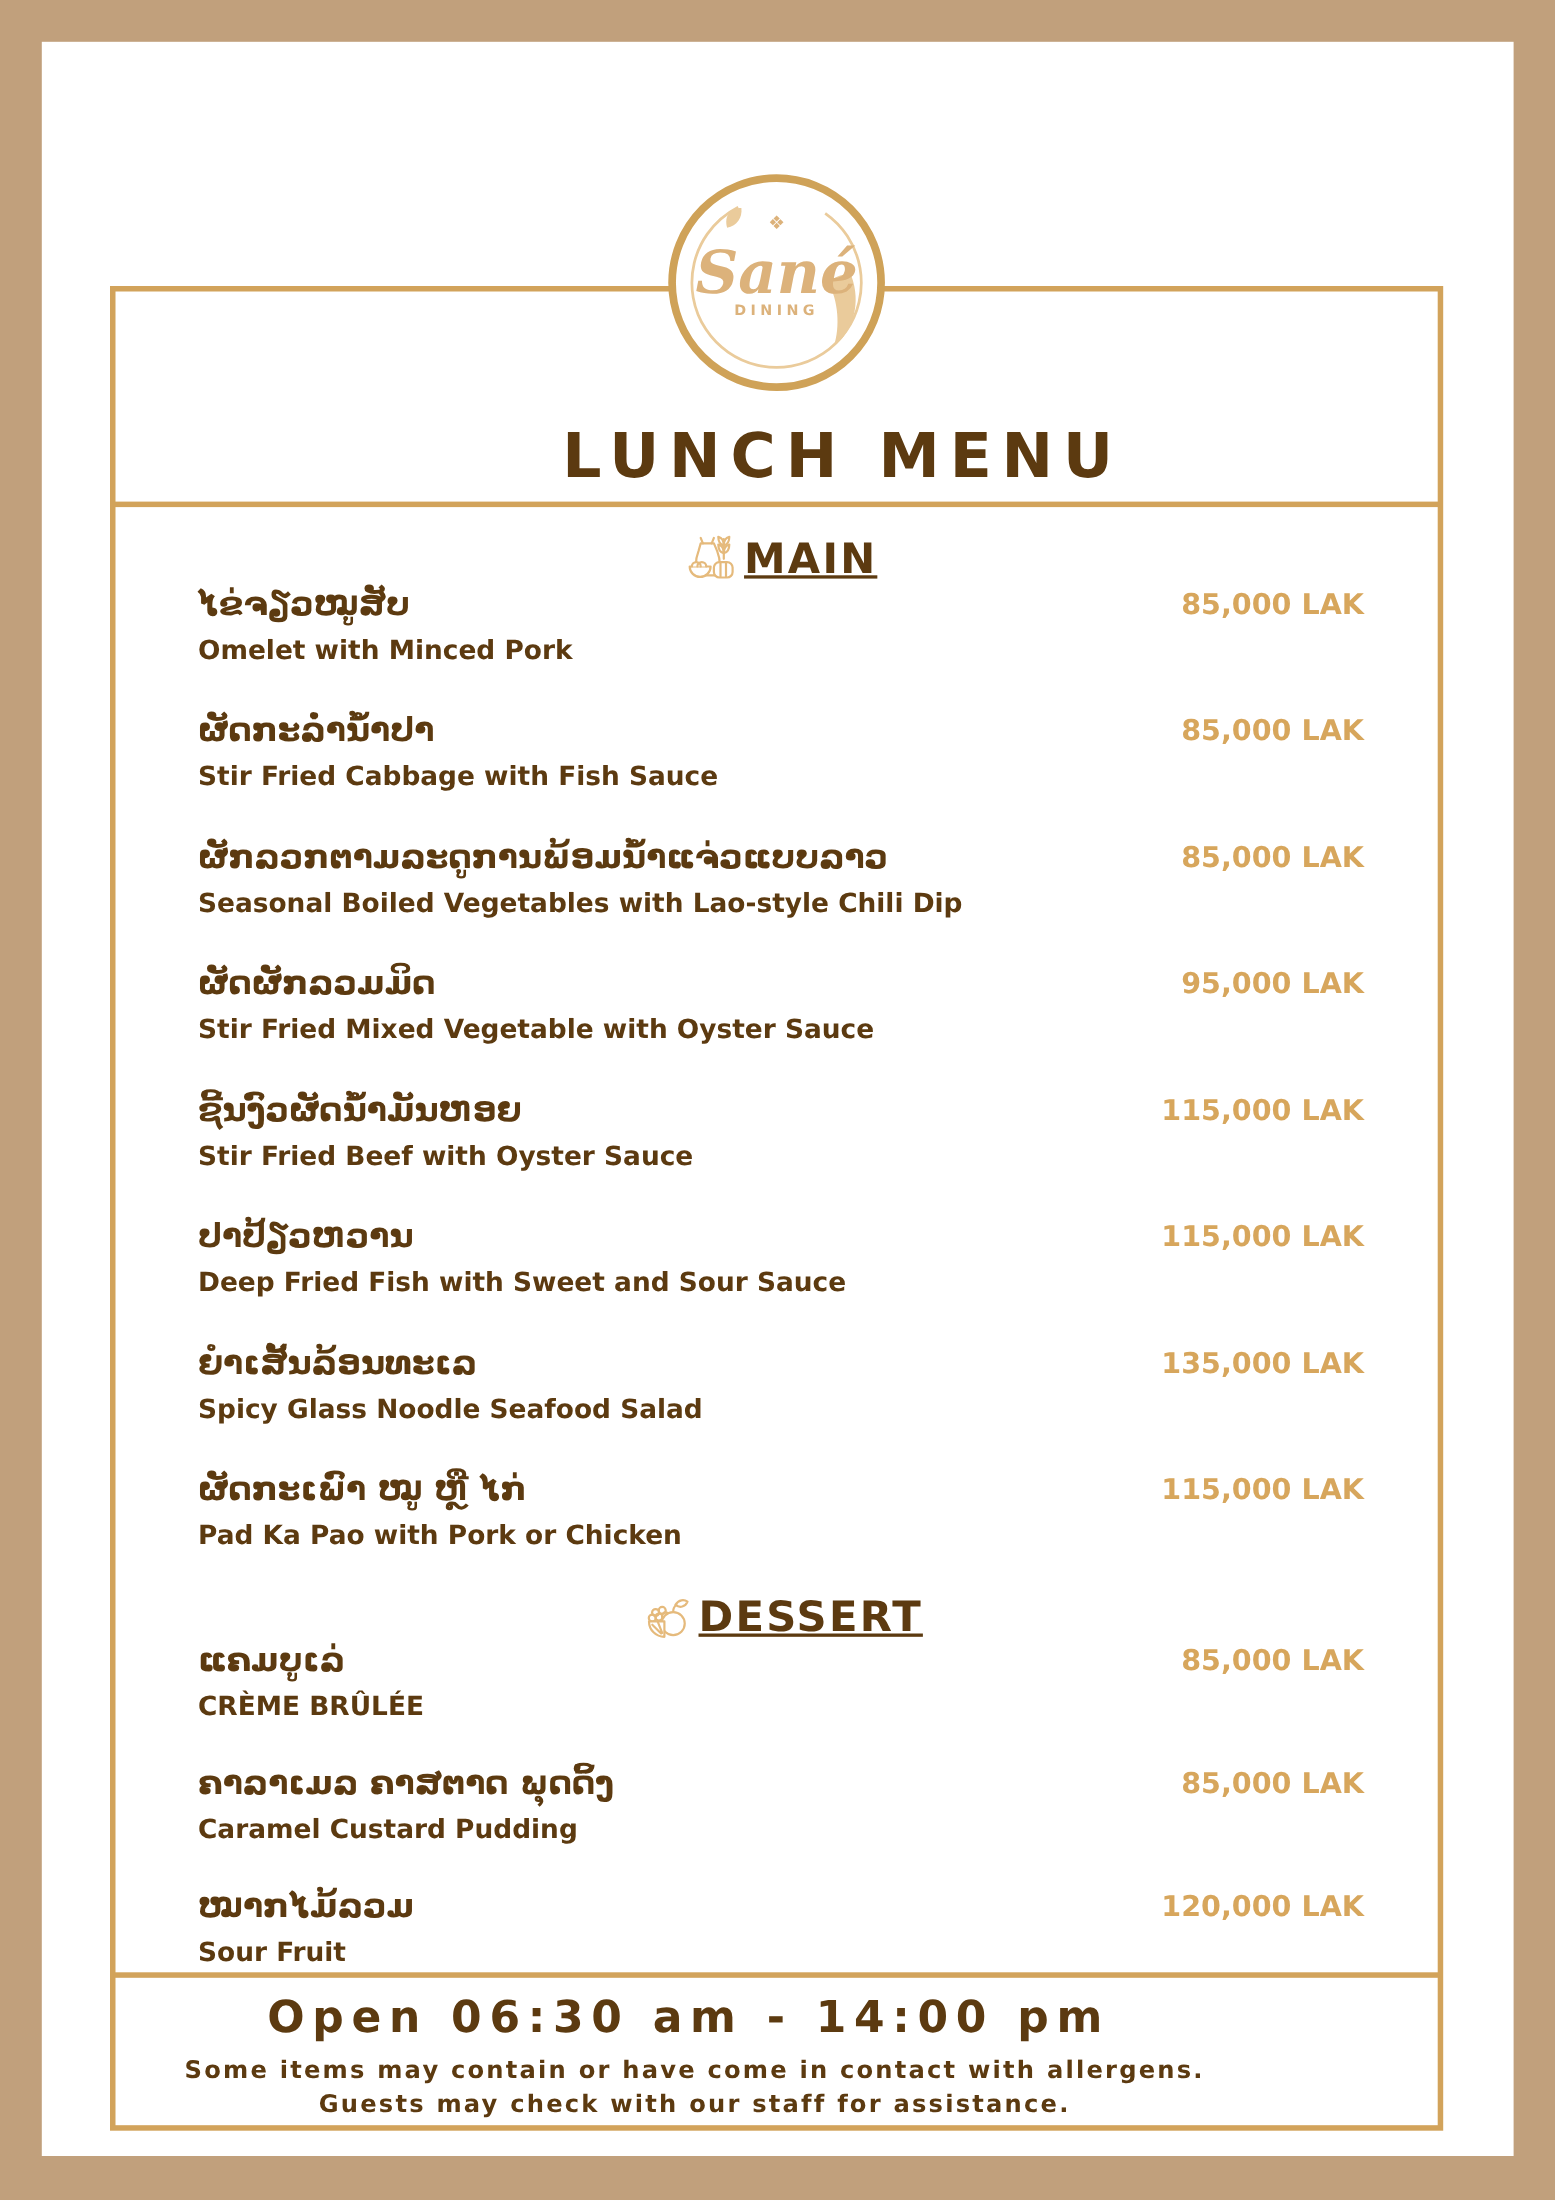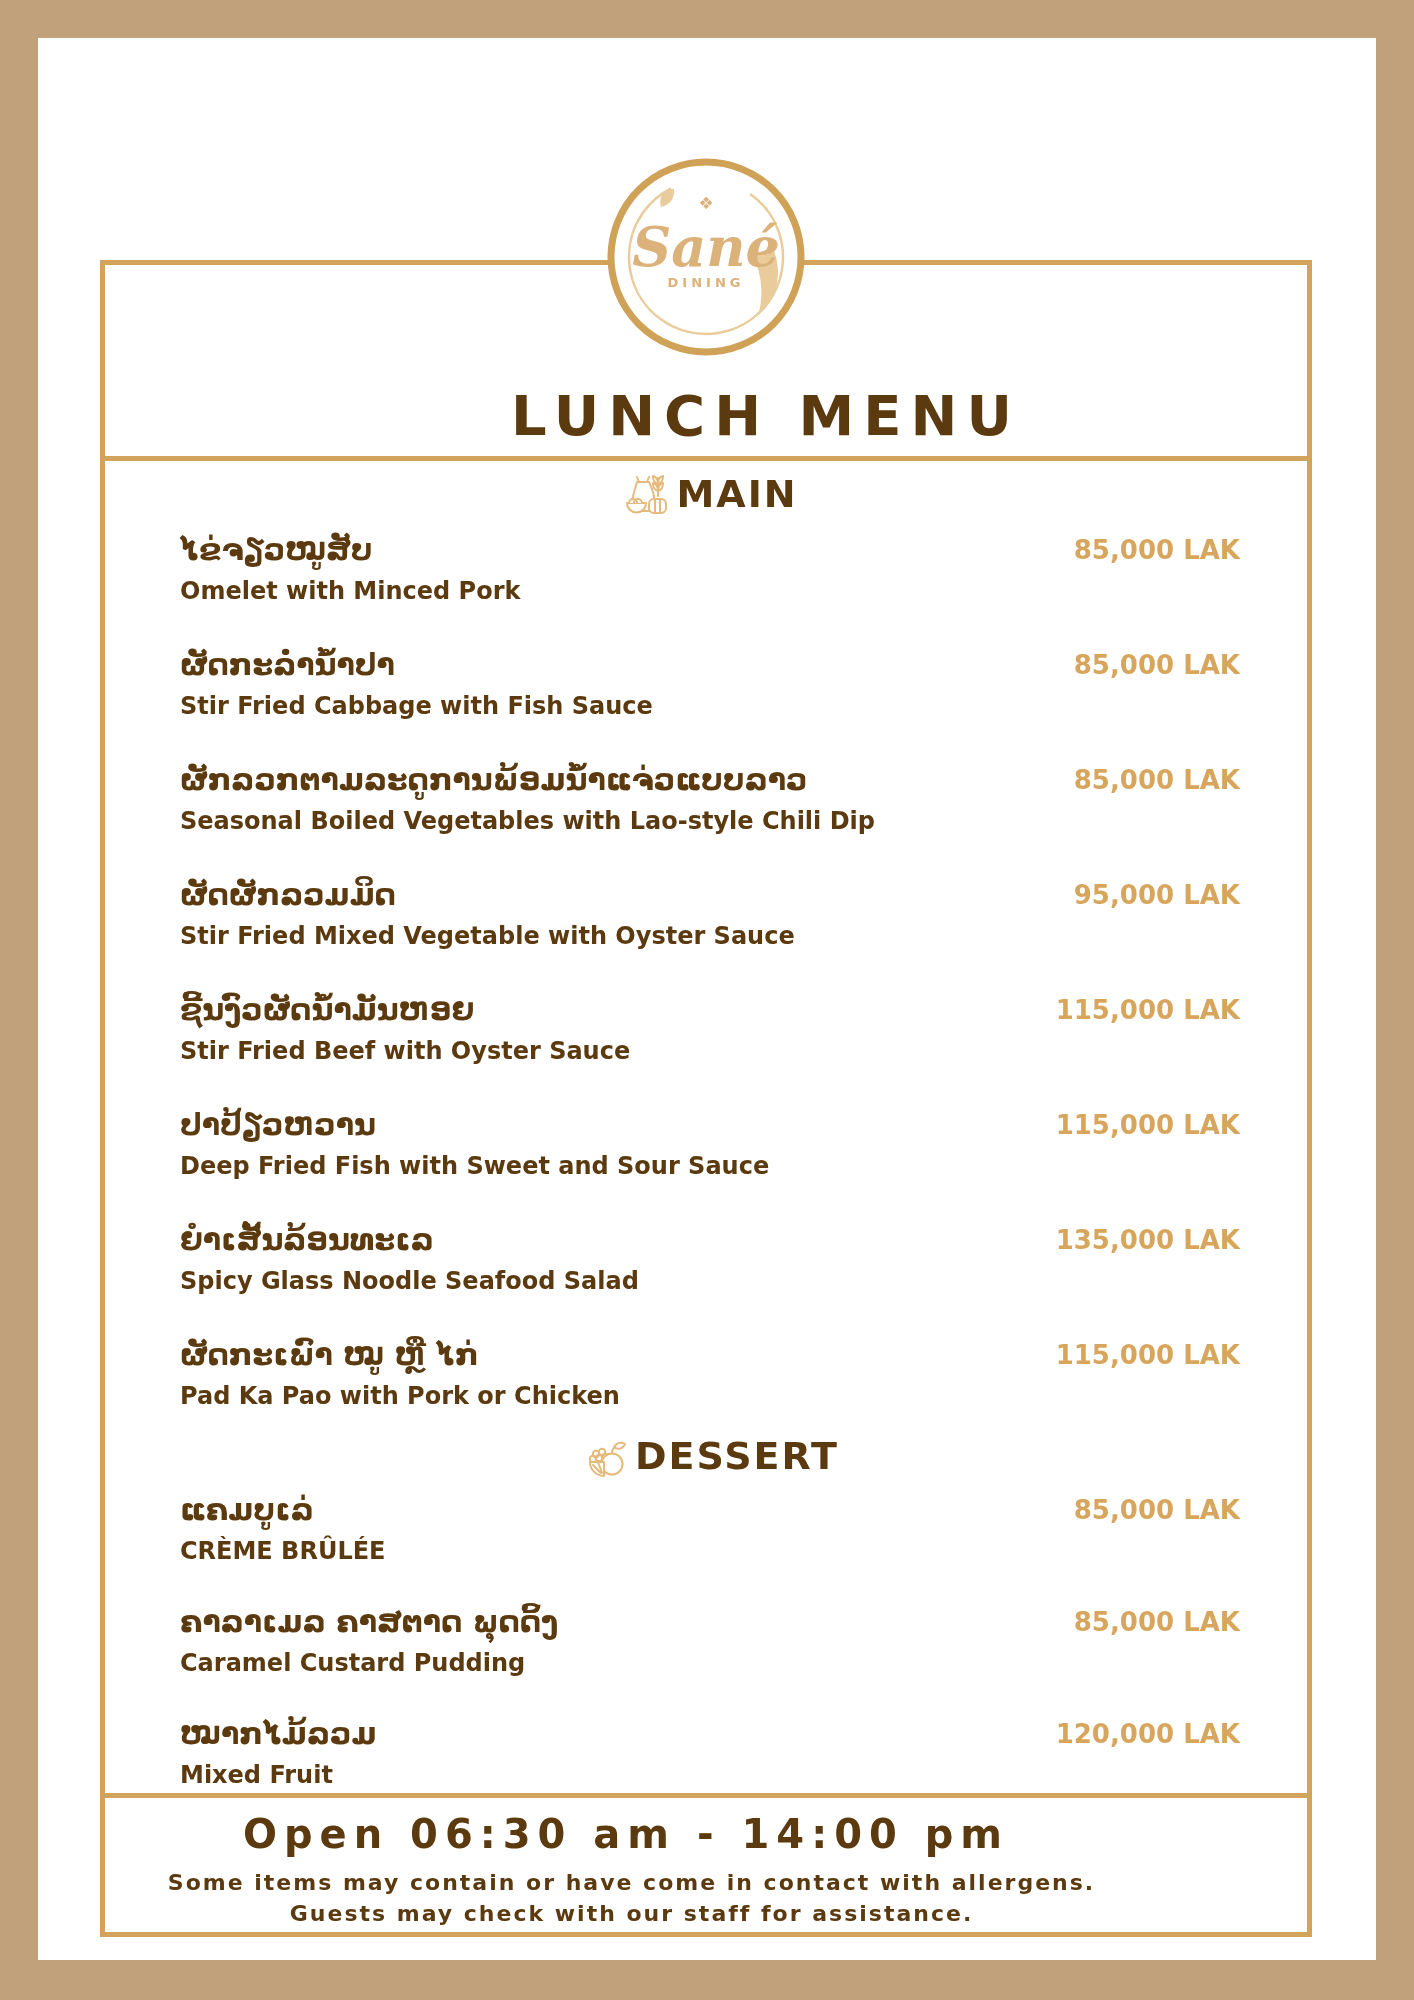--- a/index.html
+++ b/index.html
@@ -30,22 +30,22 @@
 
   
   .menu-title {
     position:absolute; left:100px; top:388px; width:1332px; text-align:center;
     font-size:56px; line-height:1; font-weight:bold; letter-spacing:9px; color:#5c3a10;
   }
 
   
   .menu { position:absolute; left:100px; top:472px; width:1212px;
           padding:0 72px 0 80px; box-sizing:border-box; }
-  .section-header { display:flex; align-items:flex-start; justify-content:center; gap:8px;
-                    height:58px; margin-bottom:2px; }
+  .section-header { display:flex; align-items:flex-end; justify-content:center; gap:8px;
+                    height:58px; margin-bottom:2px;text-decoration:underline; }
   .section-header.dessert { margin-top:-18px; margin-bottom:0; }
   .section-label { font-size:38px; font-weight:bold; letter-spacing:2px; color:#5c3a10; }
   .section-icon  { line-height:0; }
 
   .item { display:flex; justify-content:space-between; align-items:flex-start; margin-bottom:41px; }
   .item.dessert-item { margin-bottom:38px; }
   .item-lao   { font-size:30px; font-weight:bold; line-height:36px; color:#5c3a10; }
   .item-en    { font-size:24px; font-weight:bold; line-height:30px; margin-top:8px; color:#5c3a10; }
   .item-price { font-size:26px; font-weight:bold; color:#d7a65c; margin-top:3px; white-space:nowrap; }
 
@@ -193,21 +193,21 @@
       <div class="item-names">
         <div class="item-lao">ຄາລາເມລ ຄາສຕາດ ພຸດດິ້ງ</div>
         <div class="item-en">Caramel Custard Pudding</div>
       </div>
       <div class="item-price">85,000 LAK</div>
     </div>
 
     <div class="item dessert-item">
       <div class="item-names">
         <div class="item-lao">ໝາກໄມ້ລວມ</div>
-        <div class="item-en">Mixed Fruit</div>
+        <div class="item-en">Sour Fruit</div>
       </div>
       <div class="item-price">120,000 LAK</div>
     </div>
 
   </div>
 
   <div class="footer">
     <div class="footer-hours">Open 06:30 am - 14:00 pm</div>
     <div class="footer-note">
       <div>Some items may contain or have come in contact with allergens.</div>

